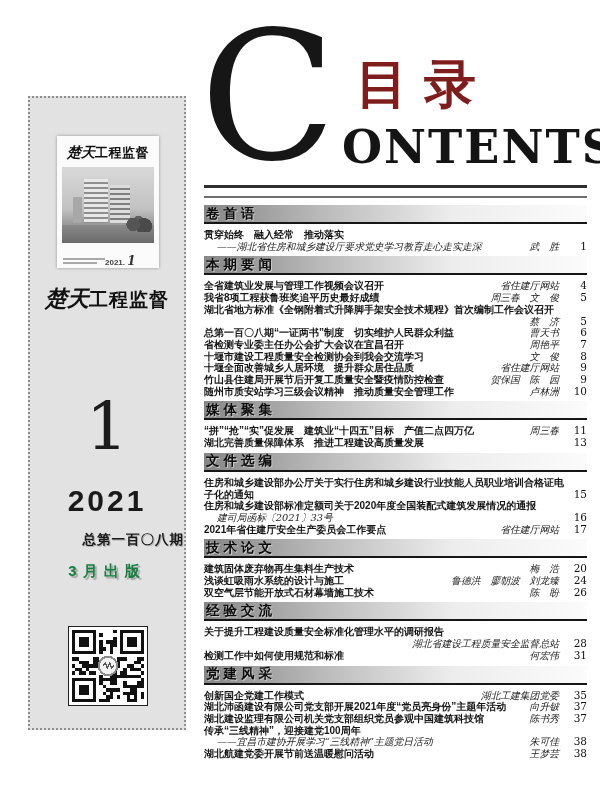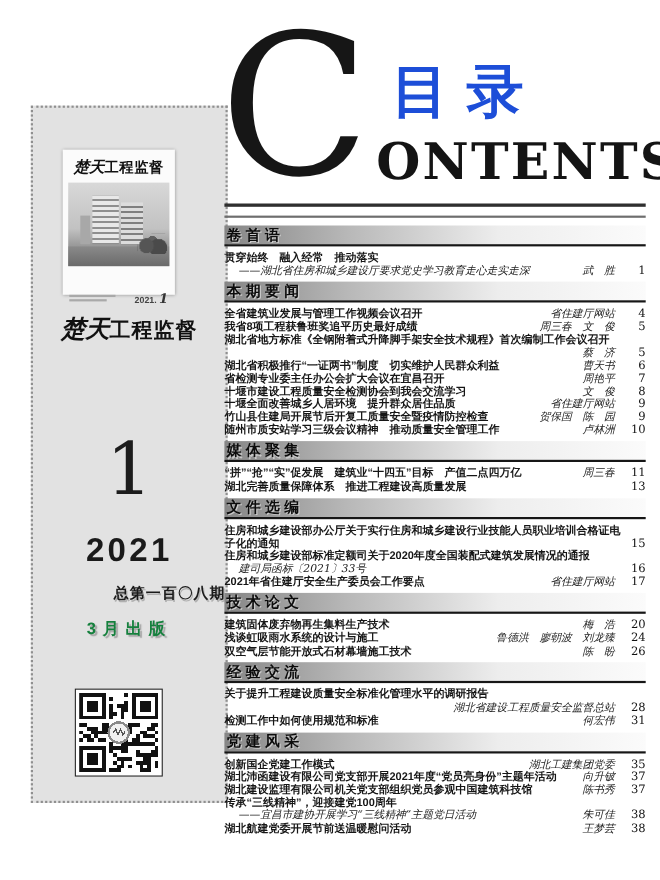--- a/index.html
+++ b/index.html
@@ -2,21 +2,21 @@
 <html><head>
 <meta charset="utf-8">
 <style>
   html,body{margin:0;padding:0;}
   body{
     width:600px;height:800px;background:#ffffff;position:relative;overflow:hidden;
     font-family:"Liberation Sans",sans-serif;color:#111;
   }
   
   .sidebar{
-    position:absolute;left:28px;top:96px;width:179px;height:634px;
+    position:absolute;left:28px;top:96px;width:158px;height:634px;
     background:#e2e2e2;border:2px dotted #8f8f8f;box-sizing:border-box;
   }
   .cover{
     position:absolute;left:27px;top:38px;width:102px;height:132px;background:#fbfbfb;
     box-shadow:0 0 3px rgba(0,0,0,.35);
   }
   .cover-title{padding-top:7px;text-align:center;white-space:nowrap;}
   .cover-title .script{font-family:"DejaVu Serif",serif;font-style:italic;font-weight:bold;font-size:14px;}
   .cover-title .rest{font-weight:900;font-size:13px;letter-spacing:.5px;}
   .cover-photo{position:relative;margin:5px 5px 0 5px;height:76px;overflow:hidden;
@@ -24,21 +24,21 @@
   .bldg{position:absolute;background:repeating-linear-gradient(to bottom,#e8e8e8 0 3px,#8f8f8f 3px 5px);}
   .bldg.b1{left:24%;bottom:26%;width:26%;height:58%;}
   .bldg.b2{left:52%;bottom:26%;width:22%;height:50%;background:repeating-linear-gradient(to bottom,#dcdcdc 0 3px,#7f7f7f 3px 5px);}
   .bldg.b3{left:12%;bottom:26%;width:10%;height:34%;background:#a8a8a8;}
   .water{position:absolute;left:0;bottom:0;width:100%;height:24%;
     background:linear-gradient(#8a8a8a,#6a6a6a);}
   .shrub{position:absolute;right:2%;bottom:14%;width:30%;height:26%;
     background:radial-gradient(circle at 30% 60%, #555 0 30%, transparent 31%),
                radial-gradient(circle at 70% 70%, #4a4a4a 0 35%, transparent 36%),
                radial-gradient(circle at 50% 40%, #606060 0 28%, transparent 29%);}
-  .cover-bottom{display:flex;justify-content:space-between;align-items:center;padding:22px 6px 0 6px;}
+  .cover-bottom{display:flex;align-items:center;padding:11px 6px 0 6px;}
   .fineprint{display:flex;flex-direction:column;gap:2px;}
   .fineprint i{display:block;width:42px;height:2px;background:#a9a9a9;}
   .fineprint i+i{width:34px;}
   .cover-issue{font-size:8px;font-weight:bold;color:#444;white-space:nowrap;}
   .cover-issue .no{font-family:"DejaVu Serif",serif;font-style:italic;font-size:12px;color:#333;}
   .masthead{position:absolute;left:0;top:186px;width:100%;text-align:center;white-space:nowrap;}
   .masthead .script{font-family:"DejaVu Serif",serif;font-style:italic;font-weight:bold;font-size:22px;}
   .masthead .rest{font-weight:900;font-size:19px;letter-spacing:1px;}
   .issue-one{position:absolute;left:0;top:296px;width:100%;text-align:center;
     font-family:"DejaVu Serif",serif;font-size:66px;line-height:1;color:#1c1c1c;}
@@ -51,21 +51,21 @@
     font-weight:900;font-size:15px;letter-spacing:6px;color:#15803d;text-shadow:2px 2px 1px #a5a5a5;}
   .qr{position:absolute;left:38px;top:528px;width:80px;height:80px;background:#fff;
     border:1px solid #222;box-sizing:border-box;padding:3px;}
   .qr svg{display:block;width:100%;height:100%;shape-rendering:crispEdges;}
   
   .main{position:absolute;left:204px;top:30px;width:383px;}
   .toc-header{position:relative;height:155px;}
   .big-c{position:absolute;left:-4px;top:-22px;font-family:"DejaVu Serif",serif;
     font-size:178px;line-height:1;color:#161616;}
   .cn-title{position:absolute;left:152px;top:28px;font-size:52px;font-weight:700;
-    color:#1d4ed8;letter-spacing:16px;line-height:1;}
+    color:#7f1d1d;letter-spacing:16px;line-height:1;}
   .en-title{position:absolute;left:138px;top:94px;font-family:"DejaVu Serif",serif;
     font-size:46px;line-height:1;color:#141414;letter-spacing:2px;font-weight:bold;}
   .rule-a{border-top:3px solid #2f2f2f;}
   .rule-b{border-top:2px solid #6e6e6e;margin-top:8px;}
   .sections{margin-top:7px;}
   .badge{height:17px;margin:4px 0 5px 0;border-bottom:2px solid #161616;
     background:linear-gradient(90deg,#868686 0%,#b9b9b9 30%,#ededed 65%,#fbfbfb 100%);
     display:flex;align-items:center;}
   .badge-text{font-size:13.5px;font-weight:900;letter-spacing:4px;color:#0c0c0c;
     padding-left:2px;text-shadow:1px 1px 0 #c9c9c9;}
@@ -301,21 +301,21 @@
             <span class="toc-authors"></span>
             <span class="toc-page"></span>
           </div>
           <div class="toc-row">
             <span class="toc-title"></span>
             <span class="toc-fill"></span>
             <span class="toc-authors">蔡　济</span>
             <span class="toc-page">5</span>
           </div>
           <div class="toc-row">
-            <span class="toc-title">湖北省积极推行“一证两书”制度　切实维护人民群众利益</span>
+            <span class="toc-title">总第一百〇八期“一证两书”制度　切实维护人民群众利益</span>
             <span class="toc-fill"></span>
             <span class="toc-authors">曹天书</span>
             <span class="toc-page">6</span>
           </div>
           <div class="toc-row">
             <span class="toc-title">省检测专业委主任办公会扩大会议在宜昌召开</span>
             <span class="toc-fill"></span>
             <span class="toc-authors">周艳平</span>
             <span class="toc-page">7</span>
           </div>

